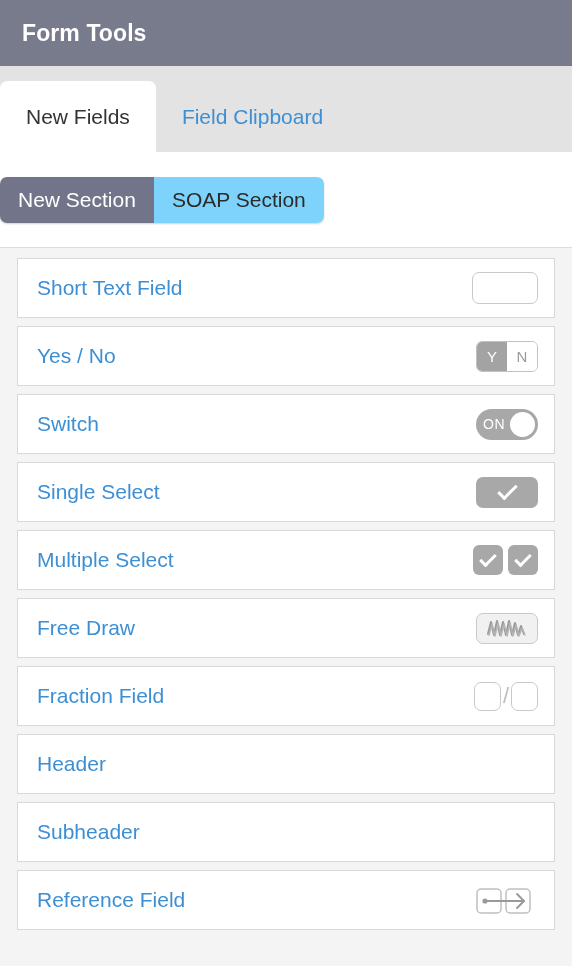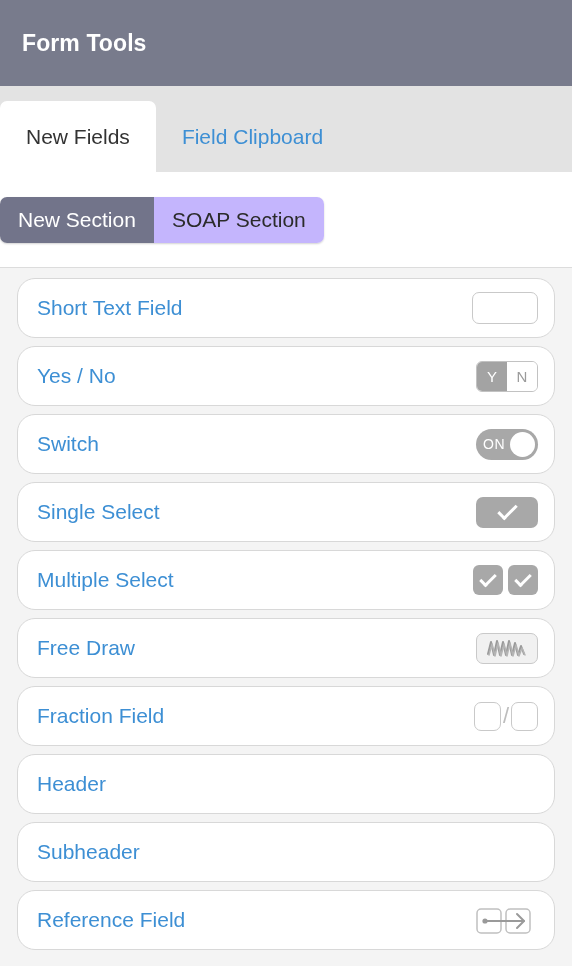--- a/index.html
+++ b/index.html
@@ -5,21 +5,21 @@
   * { box-sizing: border-box; margin: 0; padding: 0; }
   html, body {
     width: 572px; height: 966px;
     font-family: "Liberation Sans", sans-serif;
     background: #f4f4f4;
     overflow: hidden;
   }
 
   
   .titlebar {
-    height: 86px;
+    height: 66px;
     background: #787b8c;
     display: flex;
     align-items: center;
     padding: 12px 22px;
   }
   .titlebar-text {
     color: #ffffff;
     font-size: 23px;
     font-weight: bold;
     letter-spacing: 0.1px;
@@ -67,40 +67,40 @@
     border-radius: 7px;
     overflow: hidden;
     box-shadow: 0 1px 2px rgba(0,0,0,0.18);
   }
   .segment {
     font-size: 21px;
     padding: 0 18px;
     height: 46px;
     line-height: 46px;
     cursor: pointer;
-    background: #c4b5fd;
+    background: #7dd3fc;
     color: #2b2b2b;
     white-space: nowrap;
   }
   .segment.active {
     background: #72748a;
     color: #ffffff;
   }
 
   
   .list {
     background: #f4f4f4;
     padding: 10px 17px 0 17px;
     height: calc(966px - 66px - 86px - 96px);
     overflow: hidden;
   }
   .list-item {
     background: #ffffff;
     border: 1px solid #d8d8d8;
-    border-radius: 18px;
+    border-radius: 0;
     height: 60px;
     margin-bottom: 8px;
     display: flex;
     align-items: center;
     justify-content: space-between;
     padding: 0 16px 0 19px;
     cursor: pointer;
   }
   .list-item-label {
     font-size: 21px;

